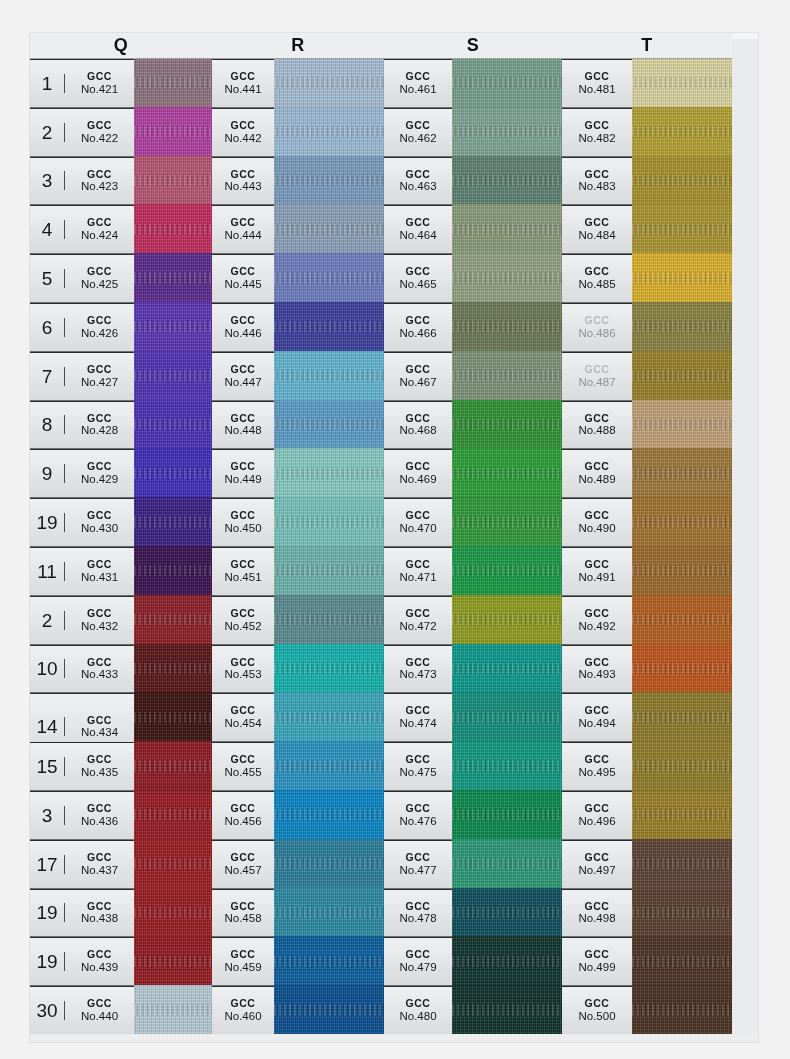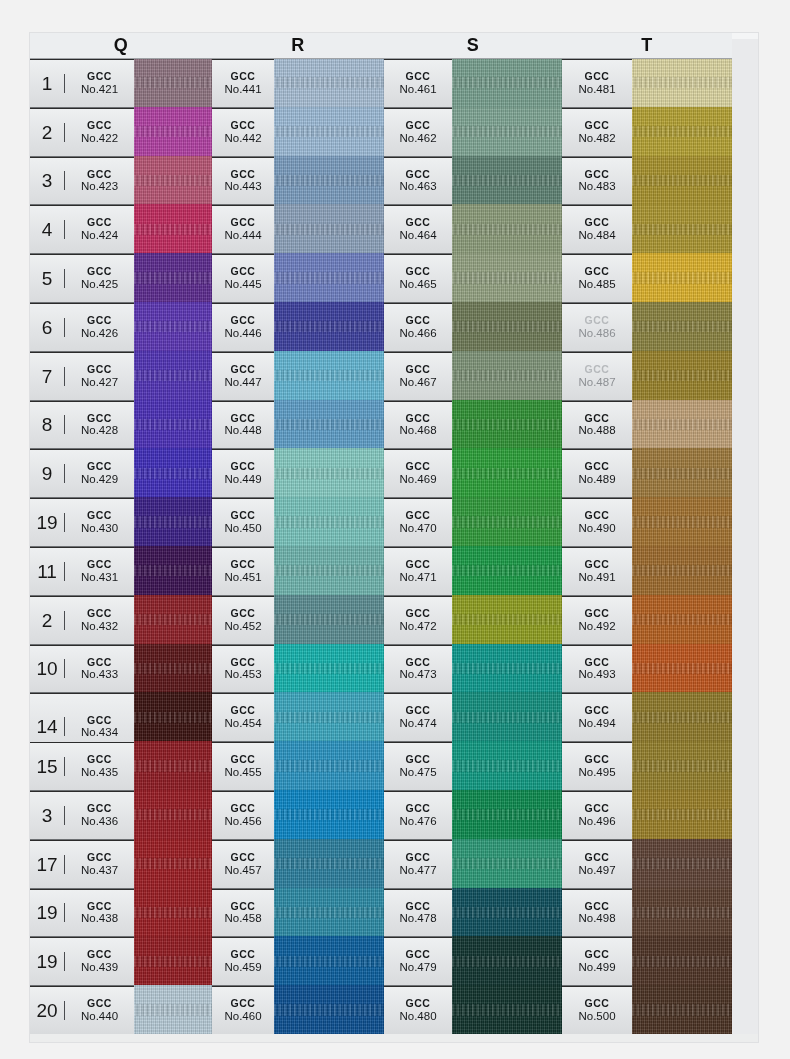--- a/index.html
+++ b/index.html
@@ -223,21 +223,21 @@
               </div>
             </div>
             <div class="lab" style="top: 878.4px; height: 48.8px;">
               <div class="rownum">19</div>
               <div class="gcc">
                 <span class="g1">GCC</span>
                 <span class="g2">No.439</span>
               </div>
             </div>
             <div class="lab" style="top: 927.2px; height: 48.8px;">
-              <div class="rownum">20</div>
+              <div class="rownum">30</div>
               <div class="gcc">
                 <span class="g1">GCC</span>
                 <span class="g2">No.440</span>
               </div>
             </div>
           </div>
           <div class="sw-stack">
             <div class="sw" title="No.421" style="top: -1px; height: 50.8px; background-color: rgb(143, 116, 129);"></div>
             <div class="sw" title="No.422" style="top: 47.8px; height: 50.8px; background-color: rgb(177, 63, 163);"></div>
             <div class="sw" title="No.423" style="top: 96.6px; height: 50.8px; background-color: rgb(184, 85, 115);"></div>

